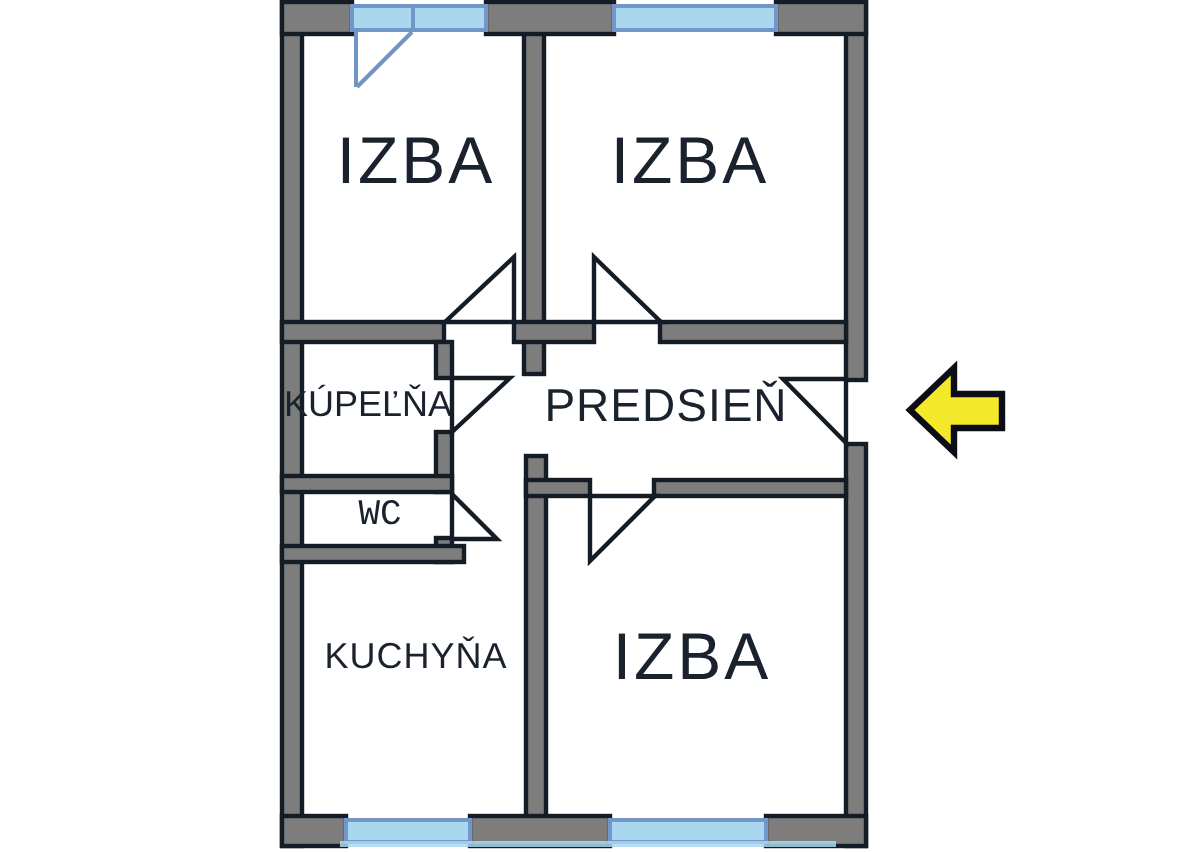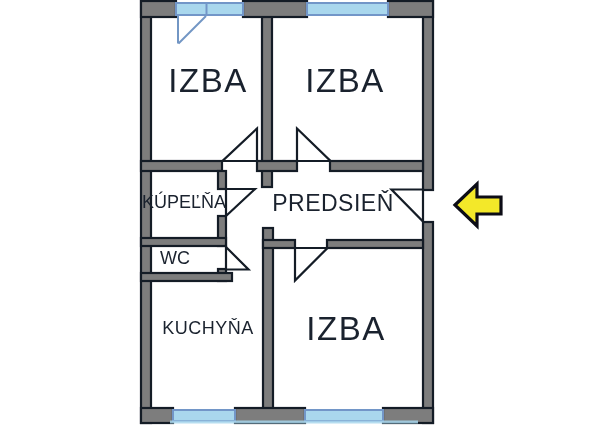--- a/index.html
+++ b/index.html
@@ -101,17 +101,17 @@
       <polygon points="391.5,189.5 423,189.5 423,221.5"></polygon>
     </g>
 
     <polygon points="455,205 477,184 477,197 501,197 501,214 477,214 477,226" fill="var(--arrow-fill)" stroke="var(--arrow-outline)" stroke-width="3.2" stroke-linejoin="miter"></polygon>
   </svg>
 
   <div class="room-label lbl-izba" style="left:208px;top:80px;">IZBA</div>
   <div class="room-label lbl-izba" style="left:345px;top:80px;">IZBA</div>
   <div class="room-label lbl-small" style="left:184px;top:202px;">KÚPEĽŇA</div>
   <div class="room-label lbl-predsien" style="left:333px;top:203px;">PREDSIEŇ</div>
-  <div class="room-label lbl-small" style="left:175px;top:258px;">WC</div>
+  <div class="room-label lbl-small" style="left:190px;top:258px;font-family:Liberation Mono, monospace;">WC</div>
   <div class="room-label lbl-kuchyna" style="left:208px;top:328px;">KUCHYŇA</div>
   <div class="room-label lbl-izba" style="left:346px;top:328px;">IZBA</div>
 
 </div>
 
 </body></html>

